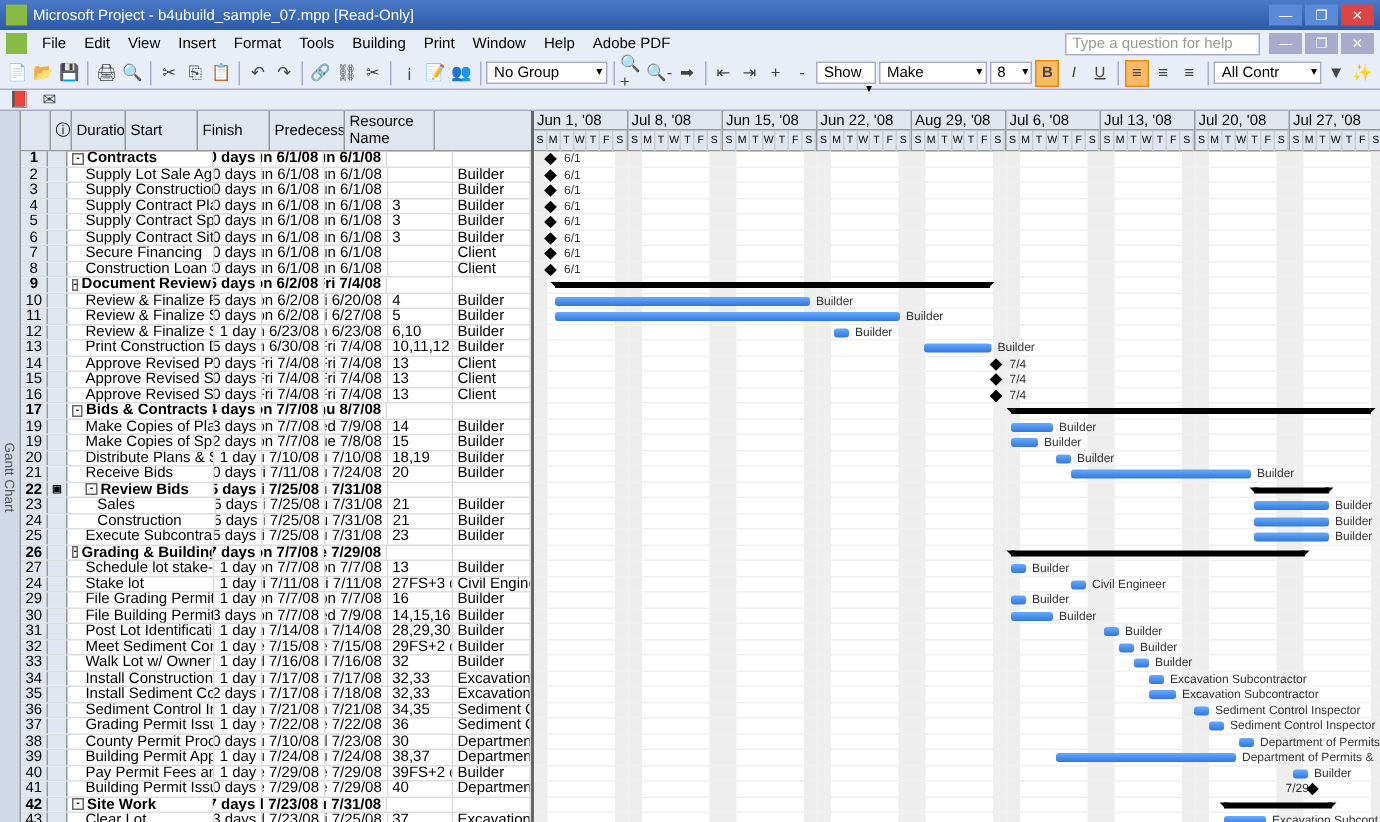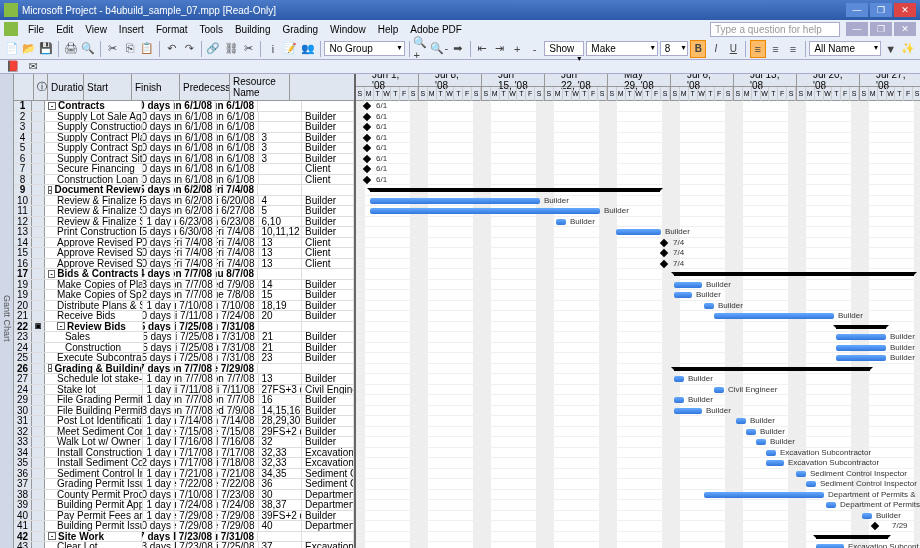--- a/index.html
+++ b/index.html
@@ -44,21 +44,21 @@
 .td.fin{width:48px;justify-content:flex-end}
 .td.pred{width:50px}
 .td.res{width:60px}
 .summary{font-weight:bold}
 .indent1{padding-left:12px!important}
 .indent2{padding-left:20px!important}
 .collapse{display:inline-block;width:8px;height:8px;border:1px solid #666;margin-right:2px;font-size:7px;line-height:6px;text-align:center;background:#fff}
 .gantt{flex:1;background:#fff;overflow:hidden;position:relative}
 .ghead{height:27px;background:#e0e6f0;border-bottom:1px solid #999;display:flex}
 .gweek{border-right:1px solid #999;font-size:9px}
-.gwk{height:13px;border-bottom:1px solid #999;padding:0 16px;display:flex;align-items:center}
+.gwk{height:13px;border-bottom:1px solid #999;padding:0 2px;display:flex;align-items:center}
 .gdays{display:flex;height:14px}
 .gday{width:8px;border-right:1px solid #ccc;font-size:7px;text-align:center;line-height:14px}
 .gbody{position:relative}
 .wkendcol{position:absolute;top:0;bottom:0;width:16px;background:#eee}
 .grow{height:10.5px;position:relative;border-bottom:1px solid #f0f0f0}
 .bar{position:absolute;height:6px;top:2px;background:linear-gradient(#6af,#37d);border-radius:2px}
 .sumbar{position:absolute;height:4px;top:3px;background:#000}
 .sumbar::before,.sumbar::after{content:"";position:absolute;width:0;height:0;border:3px solid transparent;border-top-color:#000;top:0}
 .sumbar::before{left:-3px}
 .sumbar::after{right:-3px}
@@ -81,21 +81,21 @@
 <div class="menubar">
   <div class="icon"></div>
   <div id="menuitems" style="display: flex;">
       <div class="menuitem">File</div>
       <div class="menuitem">Edit</div>
       <div class="menuitem">View</div>
       <div class="menuitem">Insert</div>
       <div class="menuitem">Format</div>
       <div class="menuitem">Tools</div>
       <div class="menuitem">Building</div>
-      <div class="menuitem">Grading</div>
+      <div class="menuitem">Print</div>
       <div class="menuitem">Window</div>
       <div class="menuitem">Help</div>
       <div class="menuitem">Adobe PDF</div>
     </div>
   <div class="helpbox">Type a question for help</div>
   <div style="display:flex;gap:2px;margin-left:4px">
     <div class="winbtn" style="background:#aac">—</div>
     <div class="winbtn" style="background:#aac">❐</div>
     <div class="winbtn" style="background:#aac">✕</div>
   </div>
@@ -144,21 +144,21 @@
       <i>I</i>
     </div>
   <div class="tbtn">
       <u>U</u>
     </div>
   <div class="tsep"></div>
   <div class="tbtn active">≡</div>
   <div class="tbtn">≡</div>
   <div class="tbtn">≡</div>
   <div class="tsep"></div>
-  <div class="tsel" style="width:80px">All Name</div>
+  <div class="tsel" style="width:80px">All Contr</div>
   <div class="tbtn">▼</div>
   <div class="tbtn">✨</div>
 </div>
 
 <div class="toolbar" style="height:14px">
   <div class="tbtn" style="height:12px">📕</div>
   <div class="tbtn" style="height:12px">✉</div>
 </div>
 
 <div class="main">
@@ -746,21 +746,21 @@
             <div class="gday" style="width: 9px;">S</div>
             <div class="gday" style="width: 9px;">M</div>
             <div class="gday" style="width: 9px;">T</div>
             <div class="gday" style="width: 9px;">W</div>
             <div class="gday" style="width: 9px;">T</div>
             <div class="gday" style="width: 9px;">F</div>
             <div class="gday" style="width: 9px;">S</div>
           </div>
         </div>
         <div class="gweek" style="width: 63px;">
-          <div class="gwk">May 29, '08</div>
+          <div class="gwk">Aug 29, '08</div>
           <div class="gdays">
             <div class="gday" style="width: 9px;">S</div>
             <div class="gday" style="width: 9px;">M</div>
             <div class="gday" style="width: 9px;">T</div>
             <div class="gday" style="width: 9px;">W</div>
             <div class="gday" style="width: 9px;">T</div>
             <div class="gday" style="width: 9px;">F</div>
             <div class="gday" style="width: 9px;">S</div>
           </div>
         </div>
@@ -970,34 +970,34 @@
         </div>
         <div class="grow">
           <div class="bar" style="left: 440px; width: 10px;"></div>
           <div class="barlabel" style="left: 454px;">Sediment Control Inspector</div>
         </div>
         <div class="grow">
           <div class="bar" style="left: 450px; width: 10px;"></div>
           <div class="barlabel" style="left: 464px;">Sediment Control Inspector</div>
         </div>
         <div class="grow">
+          <div class="bar" style="left: 470px; width: 10px;"></div>
+          <div class="barlabel" style="left: 484px;">Department of Permits</div>
+        </div>
+        <div class="grow">
           <div class="bar" style="left: 348px; width: 120px;"></div>
           <div class="barlabel" style="left: 472px;">Department of Permits &amp;</div>
         </div>
         <div class="grow">
-          <div class="bar" style="left: 470px; width: 10px;"></div>
-          <div class="barlabel" style="left: 484px;">Department of Permits</div>
-        </div>
-        <div class="grow">
           <div class="bar" style="left: 506px; width: 10px;"></div>
           <div class="barlabel" style="left: 520px;">Builder</div>
         </div>
         <div class="grow">
           <div class="milestone" style="left: 516px;"></div>
-          <div class="barlabel" style="left: 536px;">7/29</div>
+          <div class="barlabel" style="left: 501px;">7/29</div>
         </div>
         <div class="grow">
           <div class="sumbar" style="left: 460px; width: 72px;"></div>
         </div>
         <div class="grow">
           <div class="bar" style="left: 460px; width: 28px;"></div>
           <div class="barlabel" style="left: 492px;">Excavation Subcont</div>
         </div>
       </div>
   </div>

